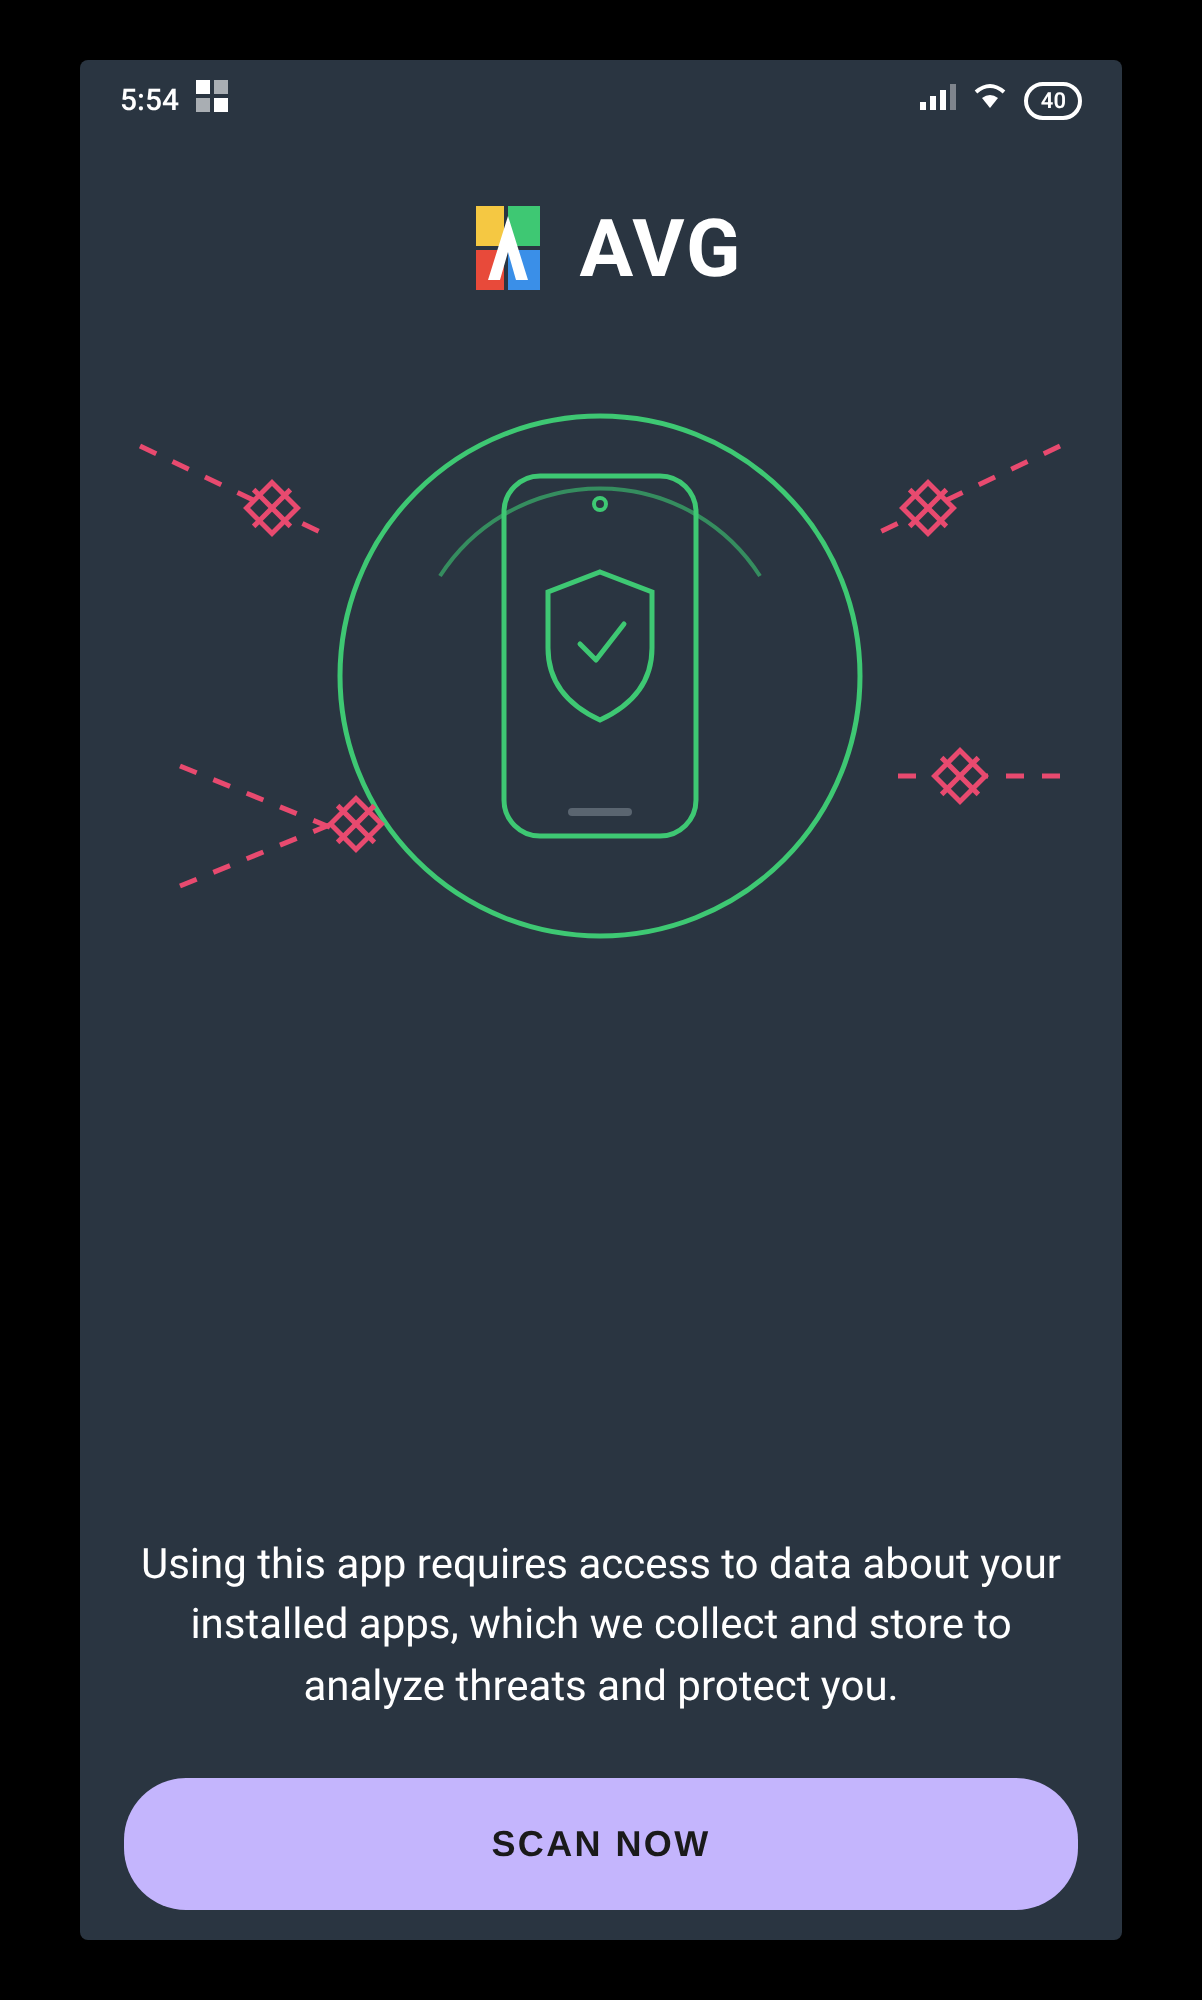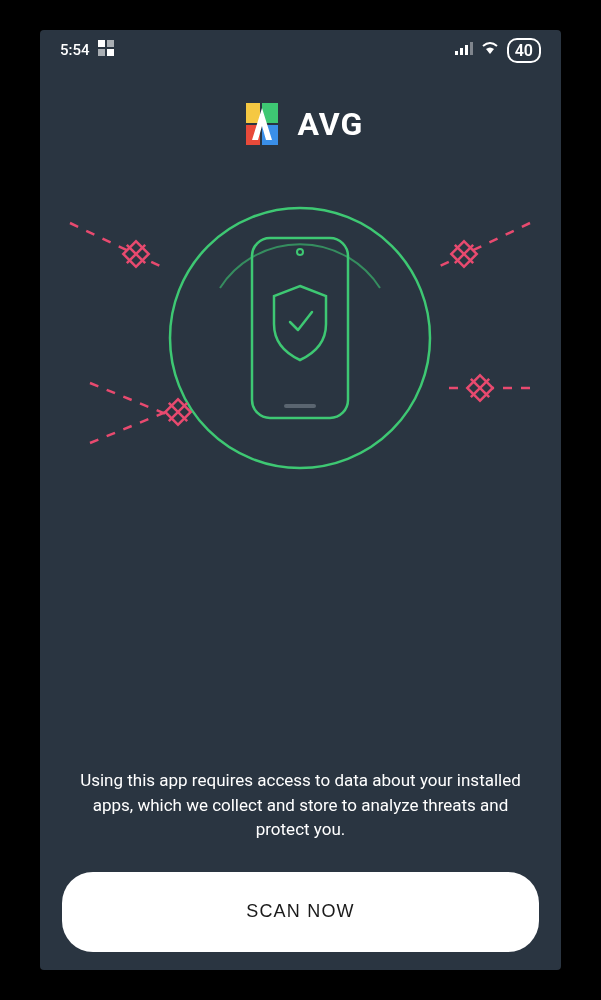--- a/index.html
+++ b/index.html
@@ -40,58 +40,58 @@
       padding: 30px 0 20px;
       gap: 12px;
     }
     .logo-icon {
       width: 48px;
       height: 48px;
       position: relative;
     }
     .logo-text {
       color: #fff;
-      font-size: 32px;
+      font-size: 40px;
       font-weight: 700;
       letter-spacing: 1px;
     }
     .hero-illustration {
       display: flex;
       justify-content: center;
       padding: 20px 0;
     }
     .disclaimer {
       color: #fff;
       text-align: center;
       padding: 0 26px;
-      font-size: 17px;
+      font-size: 21px;
       line-height: 1.45;
       margin-top: 240px;
     }
     .scan-button {
       margin: 30px 22px 0;
-      background: #ffffff;
-      height: 80px;
+      background: #c4b5fd;
+      height: 66px;
       border-radius: 31px;
       display: flex;
       align-items: center;
       justify-content: center;
-      font-weight: 400;
+      font-weight: 700;
       font-size: 18px;
       letter-spacing: 1.2px;
       color: #1a1a1a;
       cursor: pointer;
       border: none;
       width: calc(100% - 44px);
     }
     .battery-pill {
       border: 2px solid #fff;
       border-radius: 10px;
       padding: 1px 6px;
-      font-size: 16px;
+      font-size: 11px;
       font-weight: 600;
     }
   </style>
 </head>
 <body>
 
 <div class="phone-frame">
 
   <div class="status-bar">
     <div class="status-left">

